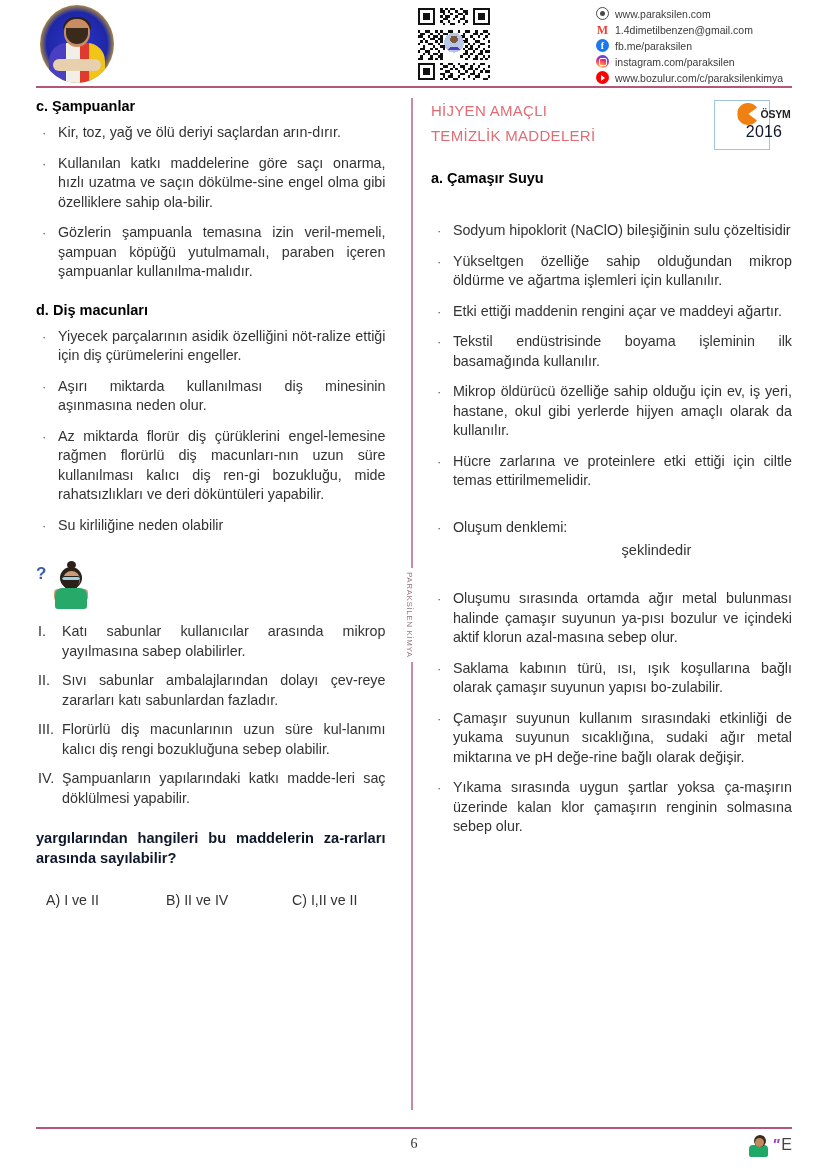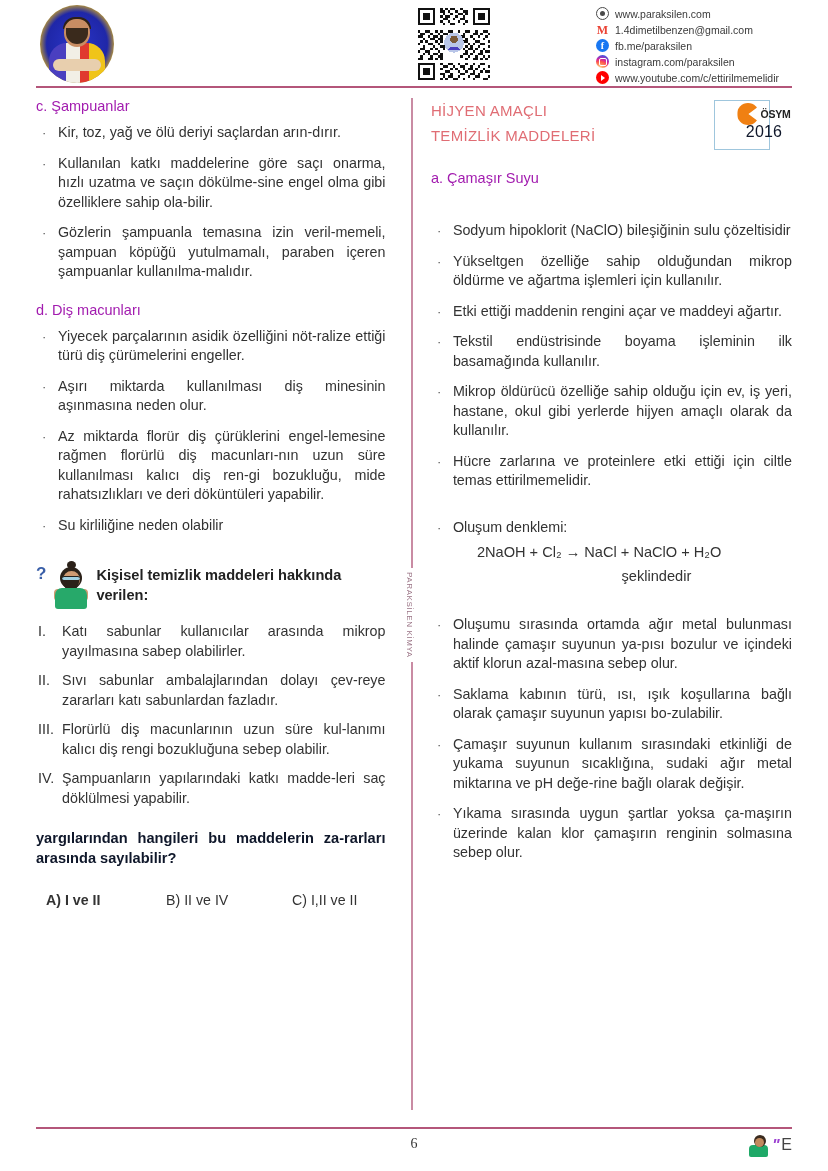--- a/index.html
+++ b/index.html
@@ -156,23 +156,23 @@
     letter-spacing: 0.6px;
     color: #9a7385;
     white-space: nowrap;
     background: #fff;
     padding: 4px 0;
   }
   .col-right { width: 380px; padding-left: 8px; }
 
   
   .sec-head {
-    color: #a21caf;
+    color: #000000;
     font-size: 14.5px;
-    font-weight: 400;
+    font-weight: 700;
     margin-bottom: 9px;
   }
   .title-red {
     color: #e06d74;
     font-size: 15px;
     letter-spacing: 0.3px;
     line-height: 25px;
   }
 
   ul.blist { list-style: none; }
@@ -239,21 +239,21 @@
     font-weight: bold;
     line-height: 20px;
     color: #0f172a;
     text-align: justify;
     margin-top: 20px;
     margin-bottom: 24px;
   }
 
   .choices { font-size: 14.2px; color: #333; }
   .choice-row { display: flex; margin-bottom: 14px; }
-  .choice-row.r1 .ch:nth-child(1) { width: 130px; padding-left: 10px; font-weight: bold;}
+  .choice-row.r1 .ch:nth-child(1) { width: 130px; padding-left: 10px;}
   .choice-row.r1 .ch:nth-child(2) { width: 126px; }
   .choice-row.r2 .ch:nth-child(1) { width: 172px; padding-left: 48px;}
 
   
   .osym {
     position: absolute;
     right: 22px; top: 2px;
     width: 56px; height: 50px;
     border: 1.4px solid #9fc6dd;
     background: #fff;
@@ -527,21 +527,21 @@
       <div class="contact-row">
         <span class="cicon fb">f</span>
         <span>fb.me/paraksilen</span>
       </div>
       <div class="contact-row">
         <span class="cicon ig"></span>
         <span>instagram.com/paraksilen</span>
       </div>
       <div class="contact-row">
         <span class="cicon yt"></span>
-        <span>www.youtube.com/c/ettirilmemelidir</span>
+        <span>www.bozulur.com/c/paraksilenkimya</span>
       </div>
     </div>
   </div>
   <div class="header-rule"></div>
 
   <div class="columns">
 
     <div class="col col-left">
 
       <div class="sec-head">c. Şampuanlar</div>
@@ -559,21 +559,21 @@
           <span class="bullet">·</span>
           <span class="btext">Gözlerin şampuanla temasına izin veril-memeli, şampuan köpüğü yutulmamalı, paraben içeren şampuanlar kullanılma-malıdır.</span>
         </li>
       </ul>
 
       <div class="sec-head" style="margin-top:20px">d. Diş macunları</div>
 
       <ul class="blist">
         <li>
           <span class="bullet">·</span>
-          <span class="btext">Yiyecek parçalarının asidik özelliğini nöt-ralize ettiği türü diş çürümelerini engeller.</span>
+          <span class="btext">Yiyecek parçalarının asidik özelliğini nöt-ralize ettiği için diş çürümelerini engeller.</span>
         </li>
         <li>
           <span class="bullet">·</span>
           <span class="btext">Aşırı miktarda kullanılması diş minesinin aşınmasına neden olur.</span>
         </li>
         <li>
           <span class="bullet">·</span>
           <span class="btext">Az miktarda florür diş çürüklerini engel-lemesine rağmen florürlü diş macunları-nın uzun süre kullanılması kalıcı diş ren-gi bozukluğu, mide rahatsızlıkları ve deri döküntüleri yapabilir.</span>
         </li>
         <li>
@@ -587,21 +587,20 @@
         <span class="qavatar">
           <span class="bun"></span>
             <span class="hd"></span>
             <span class="fc"></span>
           <span class="gl"></span>
             <span class="bd"></span>
           <span class="ar1"></span>
             <span class="ar2"></span>
             <span class="sh"></span>
         </span>
-        <span class="qtext">Kişisel temizlik maddeleri hakkında verilen:</span>
       </div>
 
       <ul class="blist roman">
         <li>
           <span class="bullet">I.</span>
           <span class="btext">Katı sabunlar kullanıcılar arasında mikrop yayılmasına sabep olabilirler.</span>
         </li>
         <li>
           <span class="bullet">II.</span>
           <span class="btext">Sıvı sabunlar ambalajlarından dolayı çev-reye zararları katı sabunlardan fazladır.</span>
@@ -677,21 +676,20 @@
       </ul>
 
       <div class="spacer-sm"></div>
 
       <ul class="blist">
         <li style="margin-bottom:2px">
           <span class="bullet">·</span>
           <span class="btext">Oluşum denklemi:</span>
         </li>
       </ul>
-      <div class="eq">2NaOH + Cl₂ → NaCl + NaClO + H₂O</div>
       <div class="eq eq-2">şeklindedir</div>
 
       <div class="spacer-md"></div>
 
       <ul class="blist">
         <li>
           <span class="bullet">·</span>
           <span class="btext">Oluşumu sırasında ortamda ağır metal bulunması halinde çamaşır suyunun ya-pısı bozulur ve içindeki aktif klorun azal-masına sebep olur.</span>
         </li>
         <li>

